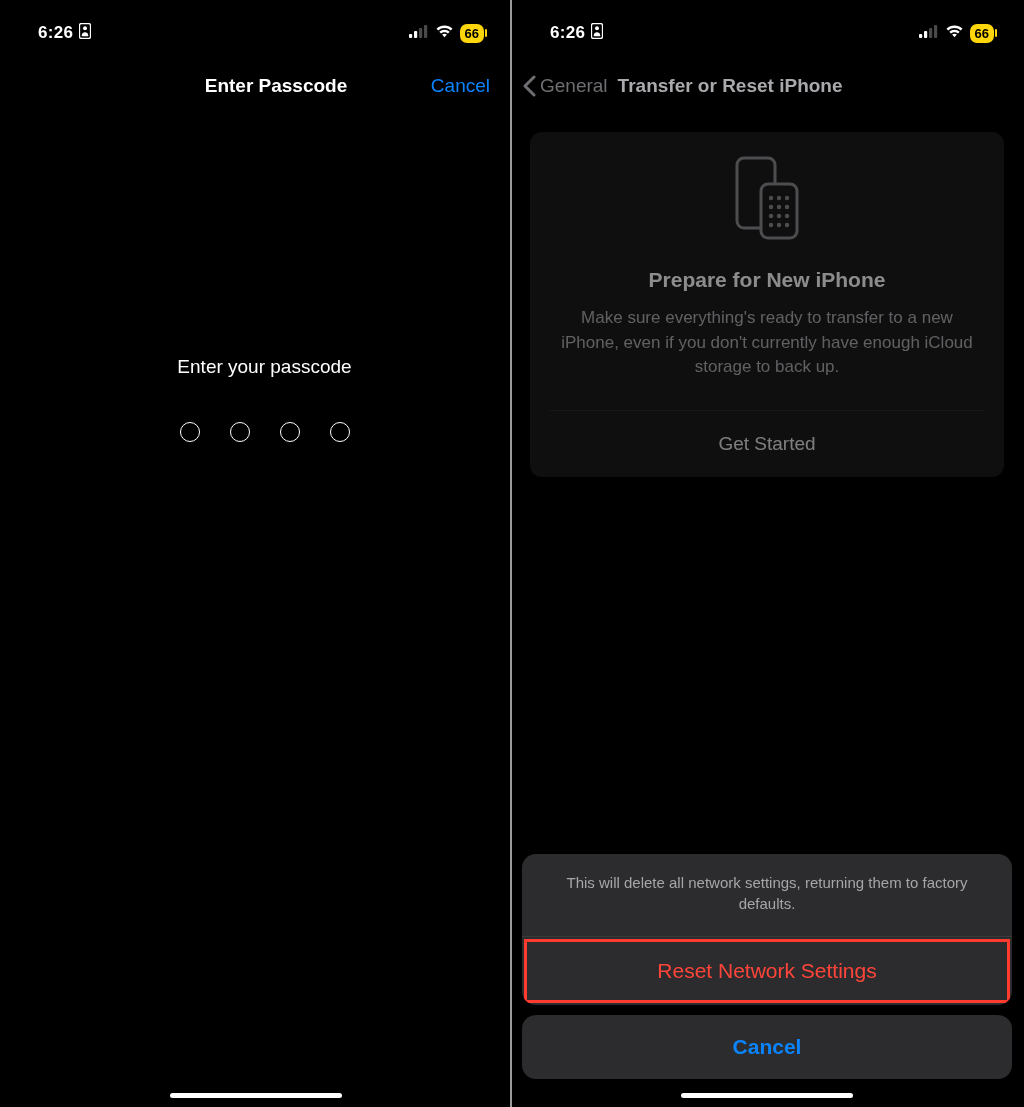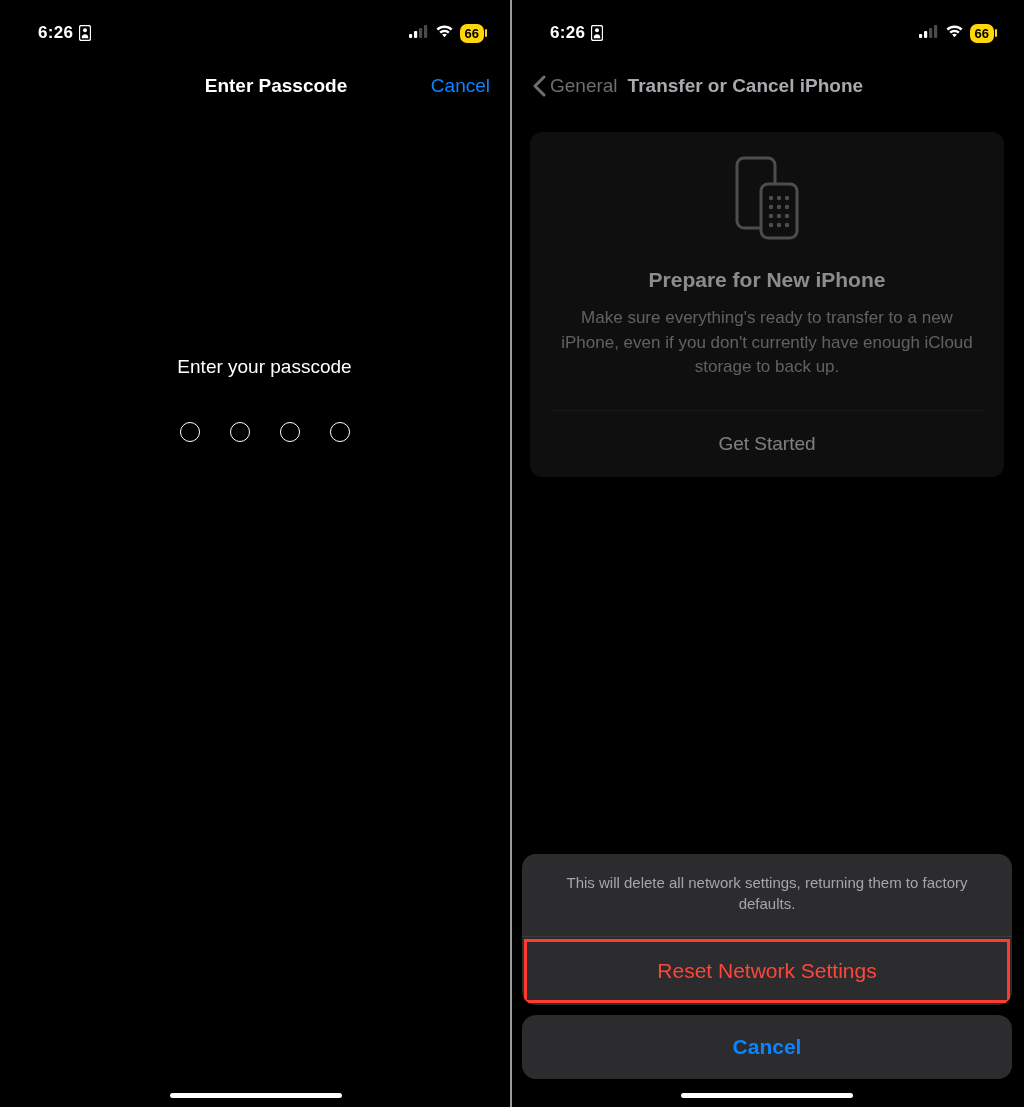--- a/index.html
+++ b/index.html
@@ -3,32 +3,32 @@
   <meta charset="utf-8">
   <style>
     * { margin: 0; padding: 0; box-sizing: border-box; font-family: -apple-system, 'Helvetica Neue', Helvetica, Arial, sans-serif; -webkit-font-smoothing: antialiased; }
     body { background: #000; width: 1024px; height: 1107px; display: flex; overflow: hidden; }
     .phone { width: 512px; height: 1107px; background: #000; position: relative; }
     
     .phone + .phone { border-left: 2px solid #9a9a9a; margin-left: -2px; }
 
     
     .status-bar { height: 54px; display: flex; align-items: center; justify-content: space-between; padding: 12px 28px 0 38px; color: #fff; }
-    .status-time { font-size: 17px; font-weight: 600; letter-spacing: .3px; display: flex; align-items: center; gap: 6px; }
+    .status-time { font-size: 17px; font-weight: 600; letter-spacing: .3px; display: flex; gap: 6px; }
     .status-right { display: flex; align-items: center; gap: 6px; }
     .id-badge svg { display: block; }
     .battery-pill { background: #ffd60a; color: #000; font-weight: 700; font-size: 13px; border-radius: 7px; padding: 1px 5px; line-height: 17px; position: relative; }
     .battery-pill::after { content: ""; position: absolute; right: -3px; top: 50%; transform: translateY(-50%); width: 2px; height: 8px; background: #ffd60a; border-radius: 1px; }
 
     
     .nav-bar { height: 52px; display: flex; align-items: center; justify-content: center; position: relative; margin-top: 6px; }
     .nav-title { color: #fff; font-size: 19px; font-weight: 600; margin-left: 40px; }
     .nav-cancel { position: absolute; right: 22px; color: #0a84ff; font-size: 19px; }
 
-    .nav-bar-settings { height: 52px; display: flex; align-items: center; gap: 8px; padding: 0 8px 0 20px; margin-top: 6px; }
+    .nav-bar-settings { height: 52px; display: flex; align-items: center; gap: 8px; padding: 0 8px 0 10px; margin-top: 6px; }
     .nav-back { display: flex; align-items: center; gap: 4px; color: #6e6e73; font-size: 19px; }
     .nav-back .chev { width: 14px; height: 22px; }
     .nav-title-settings { color: #a9a9ae; font-size: 19px; font-weight: 600; margin-left: 2px; }
 
     
     .passcode-body { display: flex; flex-direction: column; align-items: center; margin-top: 244px; margin-left: 17px; }
     .passcode-prompt { color: #fff; font-size: 19px; font-weight: 400; }
     .dot-row { display: flex; gap: 30px; margin-top: 44px; }
     .dot { width: 20px; height: 20px; border: 1.5px solid #fff; border-radius: 50%; }
 
@@ -133,21 +133,21 @@
     </div>
   </div>
 
   <div class="nav-bar-settings">
     <div class="nav-back">
       <svg class="chev" viewBox="0 0 14 22">
           <path d="M12 2 3 11l9 9" fill="none" stroke="#6e6e73" stroke-width="3" stroke-linecap="round" stroke-linejoin="round"></path>
         </svg>
       <span>General</span>
     </div>
-    <div class="nav-title-settings">Transfer or Cancel iPhone</div>
+    <div class="nav-title-settings">Transfer or Reset iPhone</div>
   </div>
 
   <div class="right-content">
     <div class="card">
       <div class="card-top">
         <div class="devices-icon">
           <svg width="72" height="88" viewBox="0 0 72 88">
             <rect x="6" y="4" width="38" height="70" rx="7" fill="none" stroke="#8d8d92" stroke-width="3"></rect>
             <rect x="30" y="30" width="36" height="54" rx="7" fill="#1c1c1e" stroke="#8d8d92" stroke-width="3"></rect>
             <g fill="#8d8d92">

